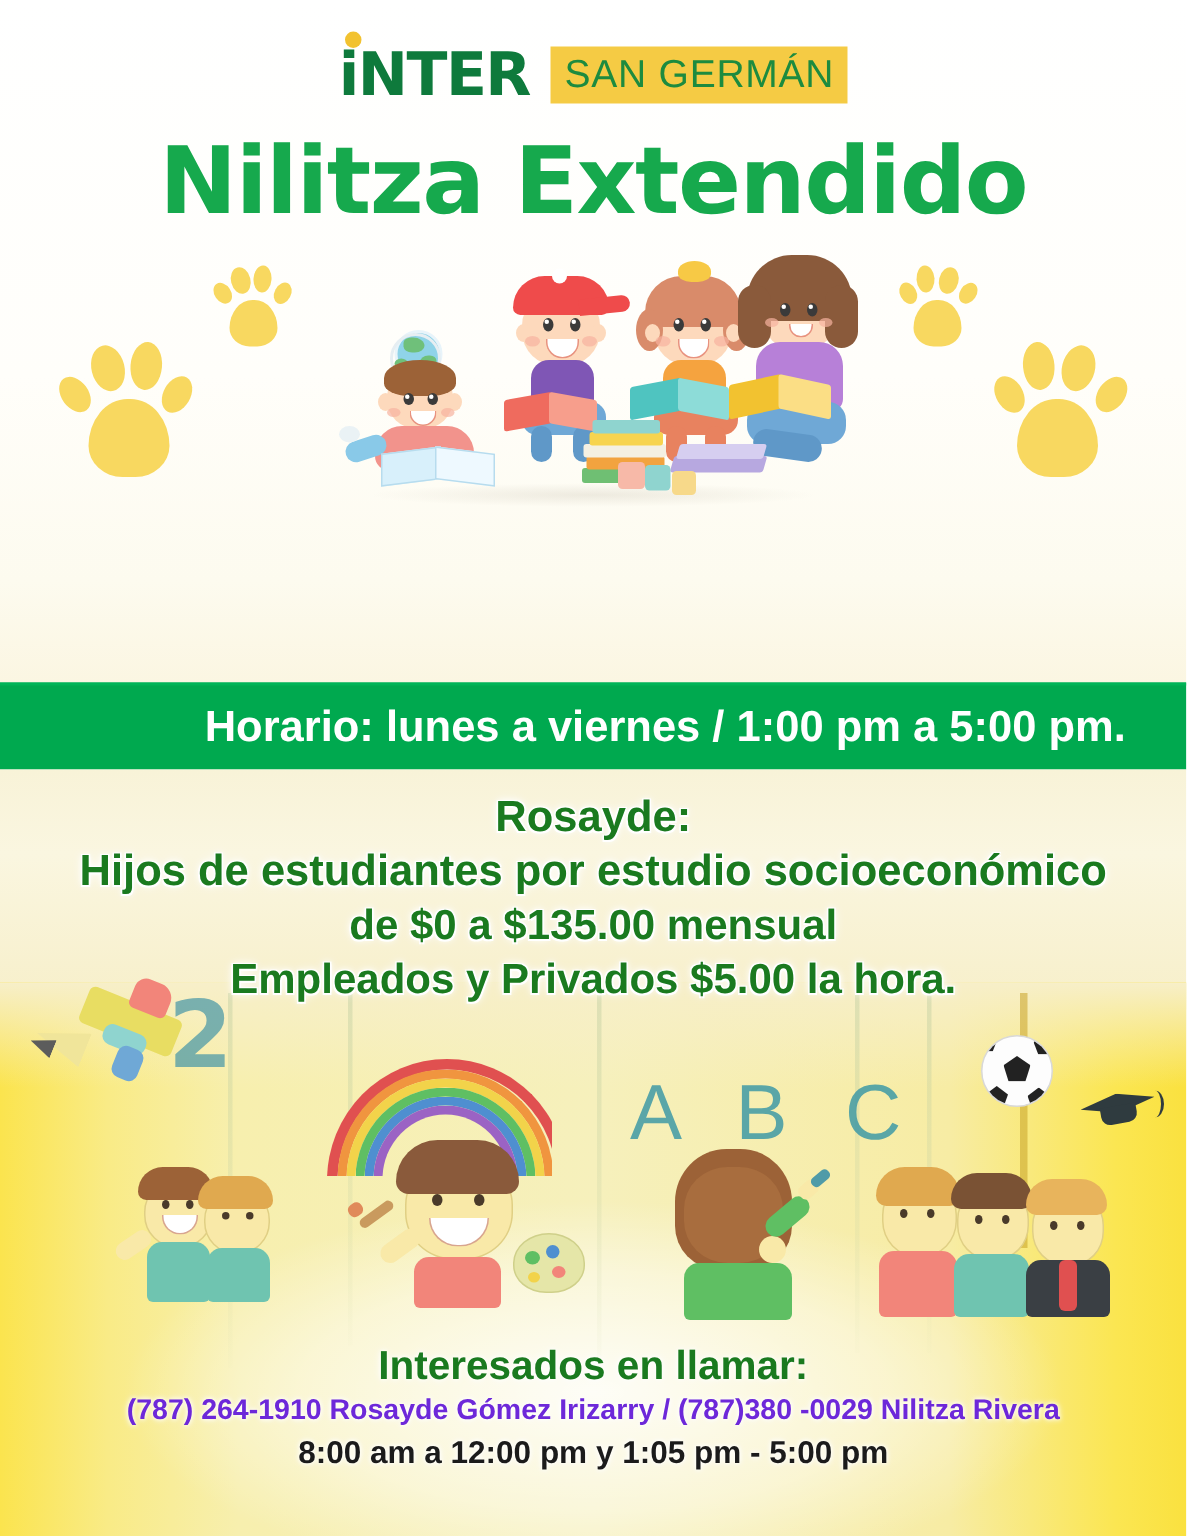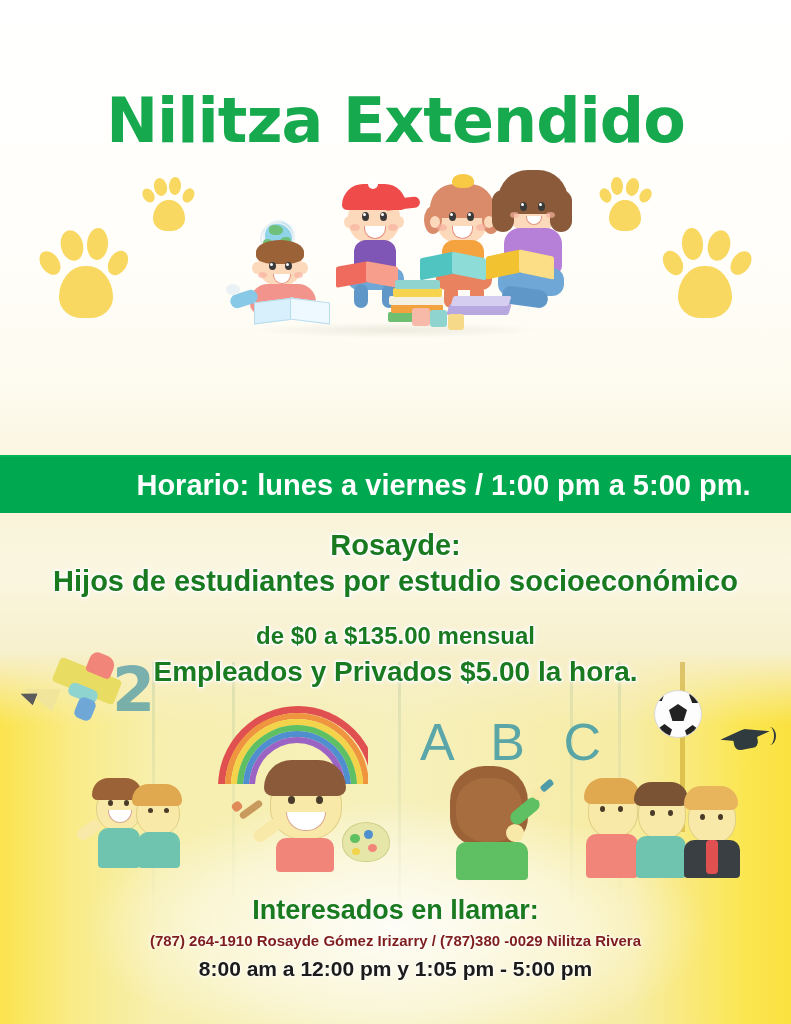--- a/index.html
+++ b/index.html
@@ -63,28 +63,28 @@
 
   .band-text{position:absolute;left:0;top:468px;width:791px;text-align:center;
     color:#ffffff;font-weight:bold;font-size:29px;line-height:34px;
     font-family:"Liberation Sans",sans-serif;padding-left:48px;}
 
   .costs{position:absolute;left:0;top:527px;width:791px;text-align:center;
     color:#1a7a1f;font-weight:bold;font-family:"Liberation Sans",sans-serif;
     text-shadow:0 0 4px #fff,0 0 7px #fff,1px 1px 0 #fff,-1px -1px 0 #fff,1px -1px 0 #fff,-1px 1px 0 #fff;}
   .costs .c1{font-size:29px;line-height:36px;}
   .costs .c2{font-size:29px;line-height:36px;}
-  .costs .c3{font-size:24px;line-height:36px;margin-top:19px;}
+  .costs .c3{font-size:28px;line-height:36px;}
   .costs .c4{font-size:28px;line-height:36px;}
 
   .contact{position:absolute;left:0;top:893px;width:791px;text-align:center;
     font-family:"Liberation Sans",sans-serif;}
   .contact .head{color:#1a7a1f;font-weight:bold;font-size:27px;line-height:34px;
     text-shadow:0 0 3px #fff,0 0 6px #fff;}
-  .contact .phones{color:#7f1d1d;font-weight:bold;font-size:15px;line-height:28px;
+  .contact .phones{color:#6d28d9;font-weight:bold;font-size:19px;line-height:28px;
     text-shadow:0 0 3px #fff,0 0 5px #fff;}
   .contact .hours{color:#1b1b1b;font-weight:bold;font-size:21px;line-height:28px;
     text-shadow:0 0 3px #fff,0 0 5px #fff;}
 
   
   .abc{position:absolute;left:420px;top:712px;font-family:"Liberation Sans",sans-serif;
     font-size:52px;letter-spacing:12px;color:#3f9aa6;opacity:.85;font-weight:normal;}
 
   
   .rainbow{position:absolute;left:218px;top:706px;width:150px;height:78px;overflow:hidden;}
@@ -115,20 +115,27 @@
   <div class="bg-costs"></div>
   <div class="bg-bottom"></div>
   <div class="bg-bottom-fade"></div>
 
   <div class="pane sh" style="left:152px;"></div>
   <div class="pane sh" style="left:232px;height:235px;"></div>
   <div class="pane sh" style="left:398px;"></div>
   <div class="pane sh" style="left:570px;height:240px;"></div>
   <div class="pane sh" style="left:618px;height:240px;"></div>
 
+  <div class="logo-row">
+    <div class="logo-inter">
+      <span class="logo-dot"></span>
+      <span>iNTER</span>
+    </div>
+    <div class="logo-badge">SAN GERMÁN</div>
+  </div>
 
   <div class="title">Nilitza Extendido</div>
 
   <div class="paw" style="left:143px;top:178px;width:54px;height:56px;">
     <div class="pad toe" style="left:11px;top:0;width:13px;height:18px;transform:rotate(-14deg);"></div>
     <div class="pad toe" style="left:26px;top:-1px;width:12px;height:18px;transform:rotate(4deg);"></div>
     <div class="pad toe" style="left:0px;top:10px;width:11px;height:15px;transform:rotate(-34deg);"></div>
     <div class="pad toe" style="left:40px;top:10px;width:11px;height:15px;transform:rotate(28deg);"></div>
     <div class="pad sole" style="left:10px;top:22px;width:32px;height:31px;"></div>
   </div>

